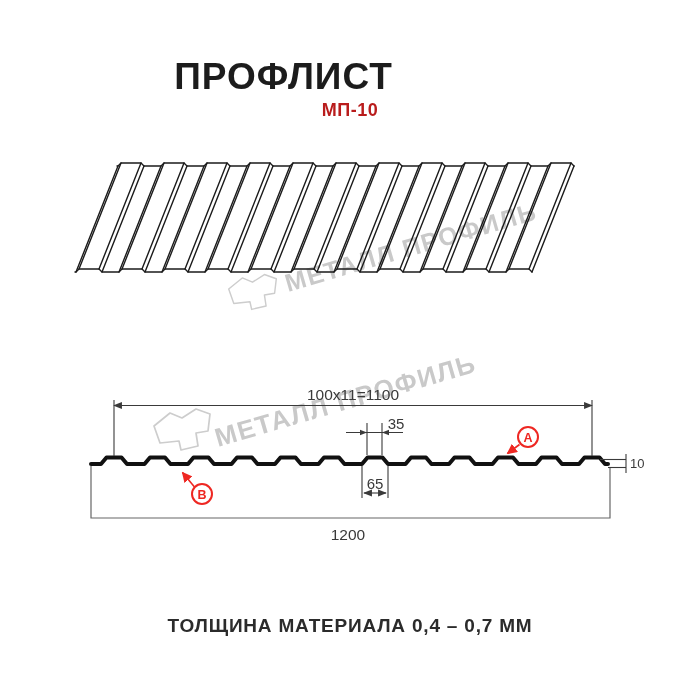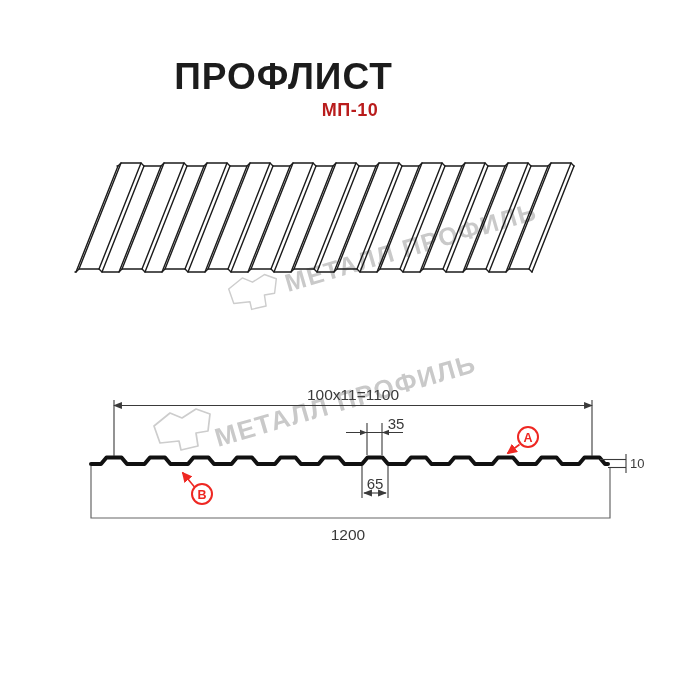--- a/index.html
+++ b/index.html
@@ -134,14 +134,15 @@
       <text class="redtext" x="528" y="441.5" text-anchor="middle">A</text>
     </g>
 
     <g>
       <circle class="redcircle" cx="202" cy="494" r="10"></circle>
       <line class="redline" x1="194.5" y1="487" x2="182.5" y2="472.5" marker-end="url(#arrRed)"></line>
       <text class="redtext" x="202" y="498.5" text-anchor="middle">B</text>
     </g>
   </svg>
 
+  <div class="footer">ТОЛЩИНА МАТЕРИАЛА 0,4 – 0,7 ММ</div>
 
 </div>
 
 </body></html>

